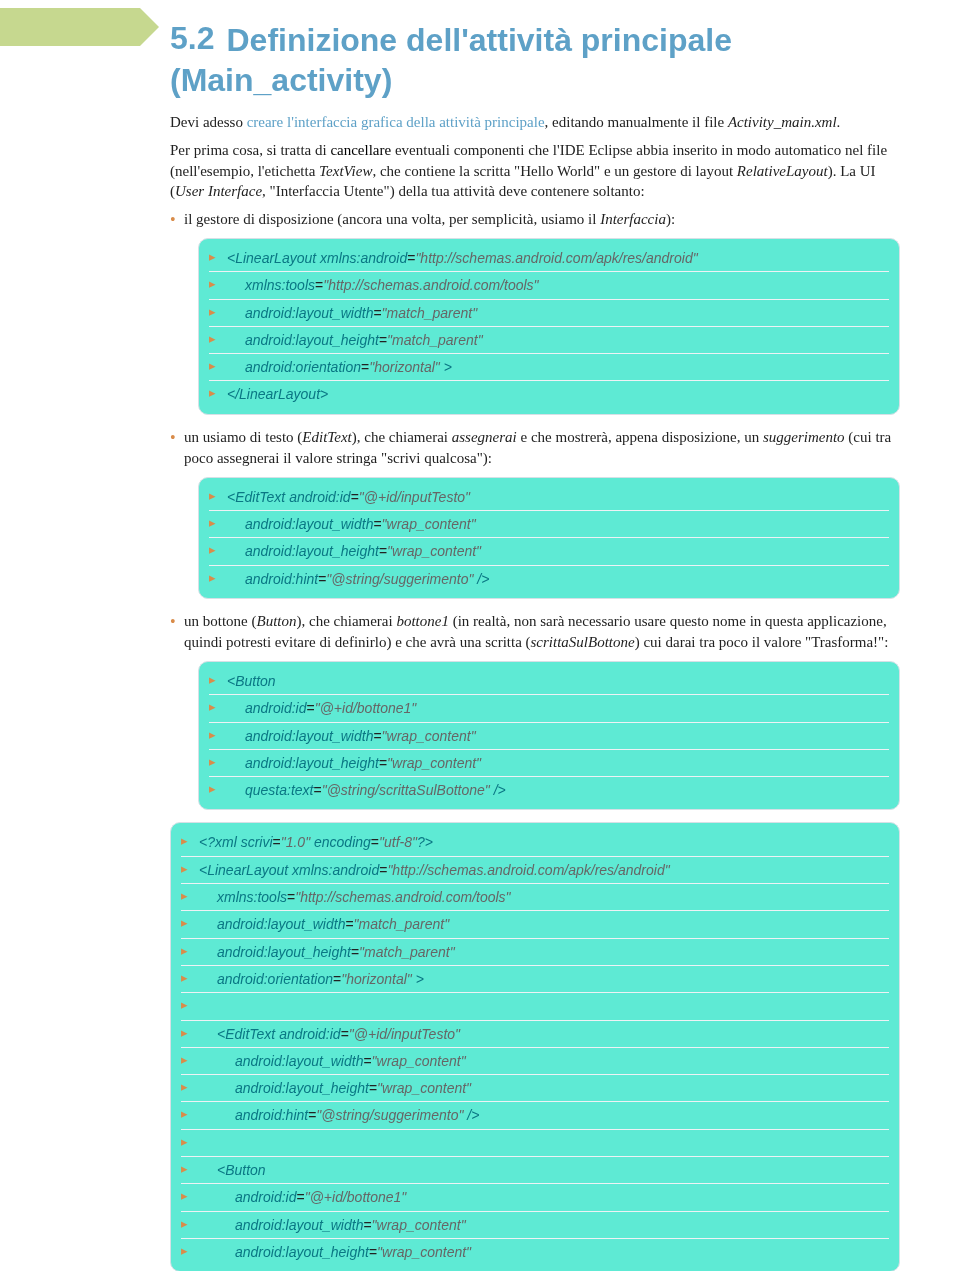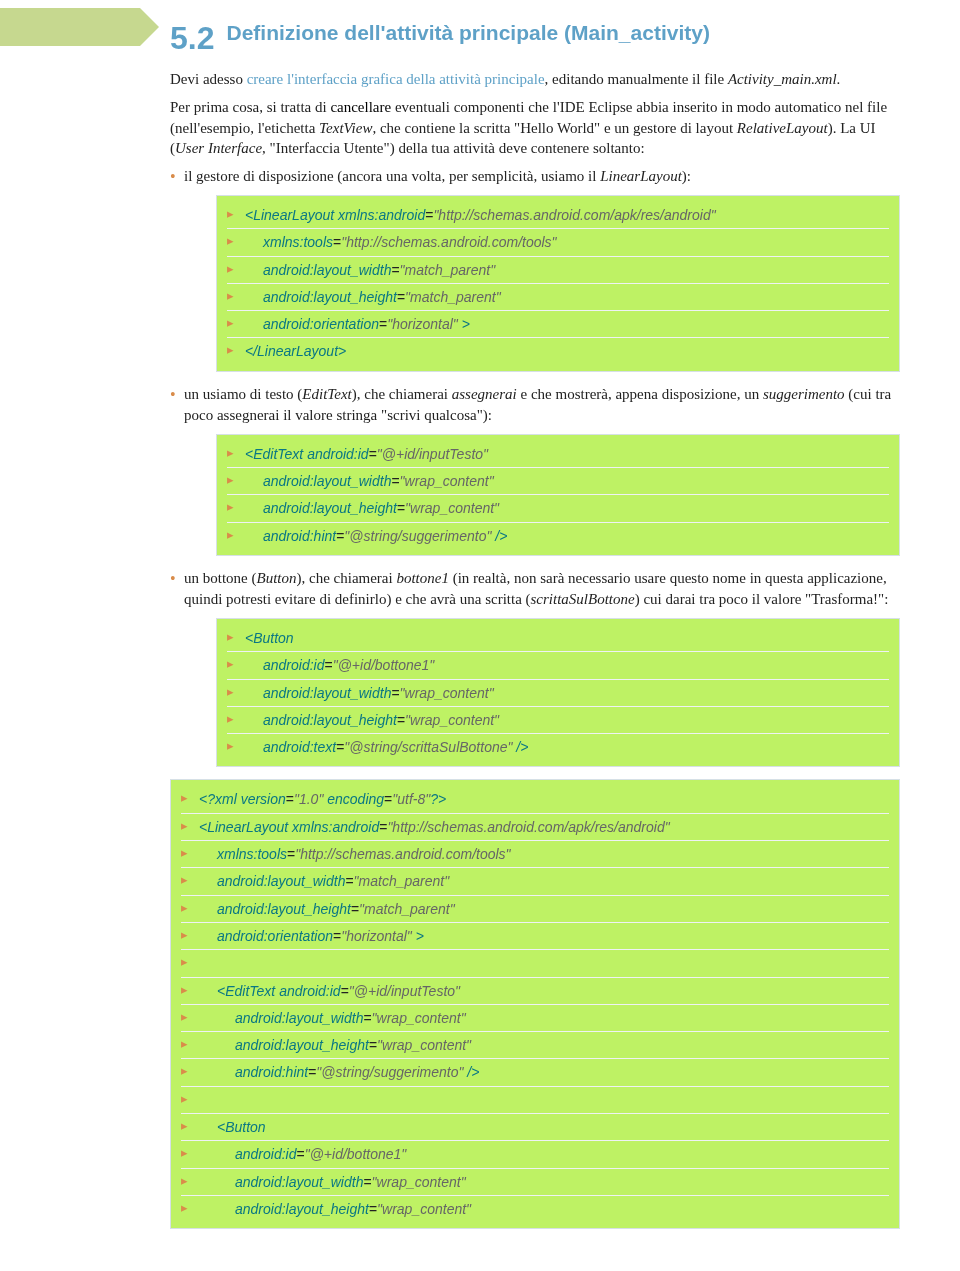--- a/index.html
+++ b/index.html
@@ -38,21 +38,21 @@
   .sec-num {
     color: #5ea1c7;
     font-size: 32px;
     font-family: Arial, Helvetica, sans-serif;
     font-weight: bold;
     vertical-align: top;
   }
   h1.title {
     display: inline;
     color: #5ea1c7;
-    font-size: 21px;
+    font-size: 32px;
     font-family: Arial, Helvetica, sans-serif;
     font-weight: bold;
     margin: 0 0 0 8px;
     line-height: 1.25;
   }
   .title-block { margin-bottom: 12px; }
   p { margin: 8px 0; line-height: 1.35; font-size: 15px; }
   .intro { margin-top: 6px; }
   .hl-blue { color: #5ea1c7; }
   .hl-orange { color: #000000; }
@@ -62,24 +62,24 @@
   ul.bul > li:before {
     content: "•";
     color: #d98c4a;
     position: absolute;
     left: 0;
     top: 0;
     font-size: 16px;
   }
   .codebox {
     border: 1px solid #d6e0e6;
-    border-radius: 0;
-    margin: 8px 0 12px 32px;
+    border-radius: 10px;
+    margin: 8px 0 12px 14px;
     padding: 6px 10px;
-    background: #bef264;
+    background: #5eead4;
   }
   .codeline {
     position: relative;
     padding: 3px 0 3px 18px;
     font-family: Arial, Helvetica, sans-serif;
     font-size: 14px;
     line-height: 1.45;
     border-top: 1px solid #eef2f5;
   }
   .codeline:first-child { border-top: none; }
@@ -112,21 +112,21 @@
     <p class="intro">
       <span>Devi adesso </span><span class="hl-blue">creare l'interfaccia grafica della attività principale</span><span>, editando manualmente il file </span><i>Activity_main.xml</i><span>.</span>
     </p>
 
     <p>
       <span>Per prima cosa, si tratta di </span><span class="hl-orange">cancellare</span><span> eventuali componenti che l'IDE Eclipse abbia inserito in modo automatico nel file (nell'esempio, l'etichetta </span><i>TextView</i><span>, che contiene la scritta "Hello World" e un gestore di layout </span><i>RelativeLayout</i><span>). La UI (</span><i>User Interface</i><span>, "Interfaccia Utente") della tua attività deve contenere soltanto:</span>
     </p>
 
     <ul class="bul">
       <li>
-        <span>il gestore di disposizione (ancora una volta, per semplicità, usiamo il </span><i>LinearLayout</i><span>):</span>
+        <span>il gestore di disposizione (ancora una volta, per semplicità, usiamo il </span><i>Interfaccia</i><span>):</span>
         <div class="codebox">
             <div class="codeline"><span class="tag">&lt;LinearLayout </span><span class="attr">xmlns:android</span><span class="eq">=</span><span class="val">"http://schemas.android.com/apk/res/android"</span></div>
             <div class="codeline pad1"><span class="attr">xmlns:tools</span><span class="eq">=</span><span class="val">"http://schemas.android.com/tools"</span></div>
             <div class="codeline pad1"><span class="attr">android:layout_width</span><span class="eq">=</span><span class="val">"match_parent"</span></div>
             <div class="codeline pad1"><span class="attr">android:layout_height</span><span class="eq">=</span><span class="val">"match_parent"</span></div>
             <div class="codeline pad1"><span class="attr">android:orientation</span><span class="eq">=</span><span class="val">"horizontal" </span><span class="tag">&gt;</span></div>
             <div class="codeline"><span class="tag">&lt;/LinearLayout&gt;</span></div>
           </div>
       </li>
       <li>
@@ -138,28 +138,28 @@
             <div class="codeline pad1"><span class="attr">android:hint</span><span class="eq">=</span><span class="val">"@string/suggerimento" </span><span class="tag">/&gt;</span></div>
           </div>
       </li>
       <li>
         <span>un bottone (</span><i>Button</i><span>), che chiamerai </span><i>bottone1</i><span> (in realtà, non sarà necessario usare questo nome in questa applicazione, quindi potresti evitare di definirlo) e che avrà una scritta (</span><i>scrittaSulBottone</i><span>) cui darai tra poco il valore "Trasforma!":</span>
         <div class="codebox">
             <div class="codeline"><span class="tag">&lt;Button</span></div>
             <div class="codeline pad1"><span class="attr">android:id</span><span class="eq">=</span><span class="val">"@+id/bottone1"</span></div>
             <div class="codeline pad1"><span class="attr">android:layout_width</span><span class="eq">=</span><span class="val">"wrap_content"</span></div>
             <div class="codeline pad1"><span class="attr">android:layout_height</span><span class="eq">=</span><span class="val">"wrap_content"</span></div>
-            <div class="codeline pad1"><span class="attr">android:text</span><span class="eq">=</span><span class="val">"@string/scrittaSulBottone" </span><span class="tag">/&gt;</span></div>
+            <div class="codeline pad1"><span class="attr">questa:text</span><span class="eq">=</span><span class="val">"@string/scrittaSulBottone" </span><span class="tag">/&gt;</span></div>
           </div>
       </li>
     </ul>
 
 
     <div class="codebox" style="margin-left:0">
-        <div class="codeline"><span class="tag">&lt;?</span><span class="attr">xml version</span><span class="eq">=</span><span class="val">"1.0" </span><span class="attr">encoding</span><span class="eq">=</span><span class="val">"utf-8"</span><span class="tag">?&gt;</span></div>
+        <div class="codeline"><span class="tag">&lt;?</span><span class="attr">xml scrivi</span><span class="eq">=</span><span class="val">"1.0" </span><span class="attr">encoding</span><span class="eq">=</span><span class="val">"utf-8"</span><span class="tag">?&gt;</span></div>
         <div class="codeline"><span class="tag">&lt;LinearLayout </span><span class="attr">xmlns:android</span><span class="eq">=</span><span class="val">"http://schemas.android.com/apk/res/android"</span></div>
         <div class="codeline pad1"><span class="attr">xmlns:tools</span><span class="eq">=</span><span class="val">"http://schemas.android.com/tools"</span></div>
         <div class="codeline pad1"><span class="attr">android:layout_width</span><span class="eq">=</span><span class="val">"match_parent"</span></div>
         <div class="codeline pad1"><span class="attr">android:layout_height</span><span class="eq">=</span><span class="val">"match_parent"</span></div>
         <div class="codeline pad1"><span class="attr">android:orientation</span><span class="eq">=</span><span class="val">"horizontal" </span><span class="tag">&gt;</span></div>
         <div class="codeline">&nbsp;</div>
         <div class="codeline pad1"><span class="tag">&lt;EditText </span><span class="attr">android:id</span><span class="eq">=</span><span class="val">"@+id/inputTesto"</span></div>
         <div class="codeline pad2"><span class="attr">android:layout_width</span><span class="eq">=</span><span class="val">"wrap_content"</span></div>
         <div class="codeline pad2"><span class="attr">android:layout_height</span><span class="eq">=</span><span class="val">"wrap_content"</span></div>
         <div class="codeline pad2"><span class="attr">android:hint</span><span class="eq">=</span><span class="val">"@string/suggerimento" </span><span class="tag">/&gt;</span></div>

